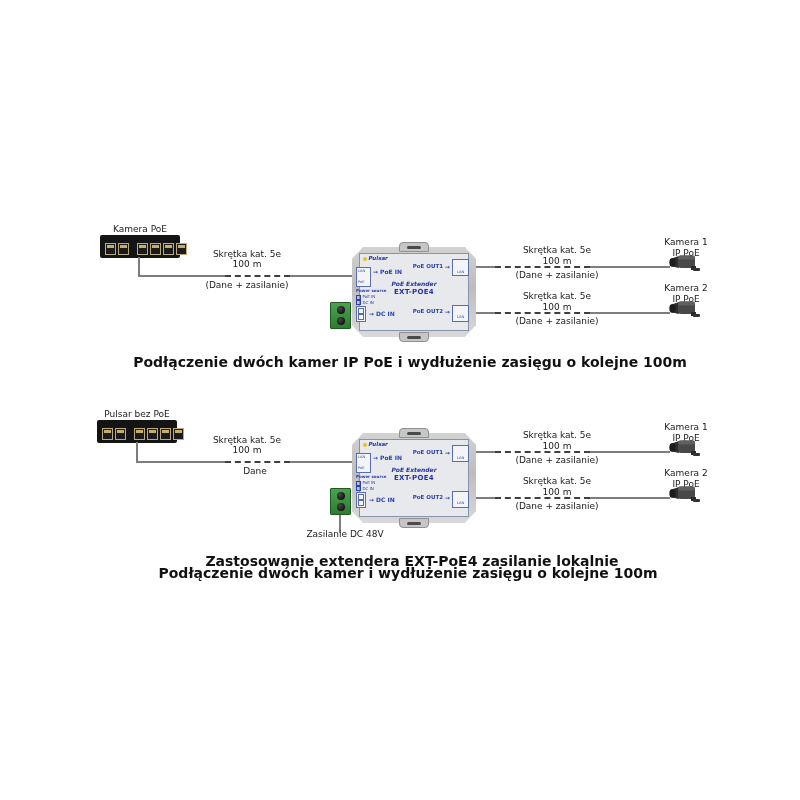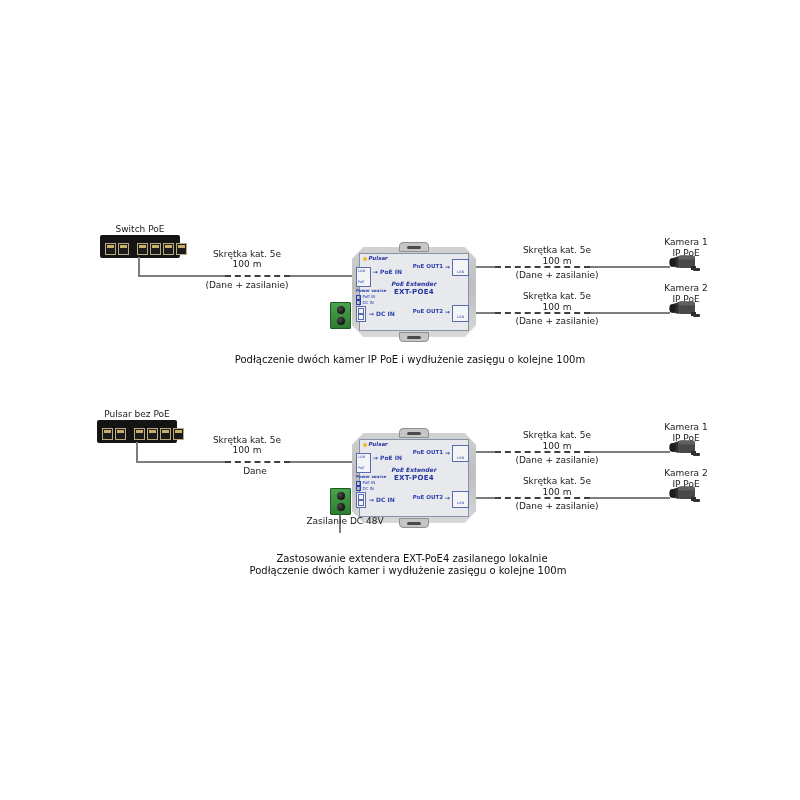--- a/index.html
+++ b/index.html
@@ -1,20 +1,20 @@
 <!DOCTYPE html>
 <html><head>
 <meta charset="utf-8">
 <style>
   html,body{margin:0;padding:0;background:#fff;}
   #stage{position:relative;width:800px;height:800px;background:#ffffff;overflow:hidden;
          font-family:"DejaVu Sans","Liberation Sans",sans-serif;}
   .txt{position:absolute;font-size:9px;color:#1a1a1a;transform:translateX(-50%);
        white-space:nowrap;text-align:center;line-height:1.15;}
-  .cap{font-size:10px;color:#111;}
+  .cap{font-size:14px;color:#111;font-weight:bold;}
   
   .lh{position:absolute;height:2px;background:#7d7d7d;}
   .lv{position:absolute;width:2px;background:#7d7d7d;}
   .ld{position:absolute;height:0;border-top:2px dashed #3f3f3f;}
   
   .switch{position:absolute;width:80px;height:23px;background:#141414;border-radius:2px;
           display:flex;align-items:flex-end;padding:0 4px 3px 5px;box-sizing:border-box;gap:2px;}
   .sw-port{width:9px;height:10px;background:#1b1b1b;border:1px solid #b9aa80;position:relative;flex:0 0 auto;}
   .sw-port::after{content:"";position:absolute;left:1px;right:1px;top:1px;height:3px;background:#c8af63;}
   .sw-gap{width:4px;flex:0 0 auto;}
@@ -66,21 +66,21 @@
   .scr{width:8px;height:8px;border-radius:50%;background:radial-gradient(circle at 35% 35%,#4a4a4a,#141414 70%);display:block;}
   
   .cam{position:absolute;width:34px;height:22px;}
 </style>
 </head>
 <body>
 
 <div id="stage">
 
   <div>
-    <div class="txt" style="left:140px;top:224px">Switch PoE</div>
+    <div class="txt" style="left:140px;top:224px">Kamera PoE</div>
     <div class="switch" style="left:100px;top:235px">
       <span class="sw-port"></span>
       <span class="sw-port"></span>
       <span class="sw-gap"></span>
       <span class="sw-port"></span>
       <span class="sw-port"></span>
       <span class="sw-port"></span>
       <span class="sw-port"></span>
     </div>
 
@@ -264,21 +264,21 @@
       <div class="ext-outbox" style="top:62.5px">
           <span>LAN</span>
         </div>
       <div class="terminal" style="left:-22px;top:60px">
         <span class="scr"></span>
         <span class="scr"></span>
       </div>
     </div>
 
     <div class="lv" style="left:339px;top:515px;height:18px"></div>
-    <div class="txt" style="left:345px;top:516px">Zasilanie DC 48V</div>
+    <div class="txt" style="left:345px;top:529px">Zasilanie DC 48V</div>
 
     <div class="lh" style="left:476px;top:451px;width:19px"></div>
     <div class="ld" style="left:495px;top:451px;width:95px"></div>
     <div class="lh" style="left:590px;top:451px;width:80px"></div>
     <div class="txt" style="left:557px;top:430px">Skrętka kat. 5e</div>
     <div class="txt" style="left:557px;top:441px">100 m</div>
     <div class="txt" style="left:557px;top:455px">(Dane + zasilanie)</div>
 
     <div class="lh" style="left:476px;top:497px;width:19px"></div>
     <div class="ld" style="left:495px;top:497px;width:95px"></div>
@@ -301,17 +301,17 @@
     <div class="txt" style="left:686px;top:479px">IP PoE</div>
     <svg class="cam" style="left:668px;top:483px" viewBox="0 0 34 22">
       <path d="M2 7 L11 4 L11 16 L2 14 Z" fill="#2f2f2f"></path>
       <rect x="10" y="3.5" width="17" height="12.5" rx="3" fill="#484848"></rect>
       <rect x="10" y="3.5" width="17" height="4" rx="2" fill="#606060"></rect>
       <ellipse cx="4.5" cy="10.5" rx="3.2" ry="4.2" fill="#1c1c1c"></ellipse>
       <rect x="23" y="14" width="5" height="4" fill="#2a2a2a"></rect>
       <rect x="25" y="16" width="7" height="3" rx="1" fill="#333"></rect>
     </svg>
 
-    <div class="txt cap" style="left:412px;top:553px">Zastosowanie extendera EXT-PoE4 zasilanego lokalnie</div>
+    <div class="txt cap" style="left:412px;top:553px">Zastosowanie extendera EXT-PoE4 zasilanie lokalnie</div>
     <div class="txt cap" style="left:408px;top:565px">Podłączenie dwóch kamer i wydłużenie zasięgu o kolejne 100m</div>
   </div>
 
 </div>
 
 </body></html>

